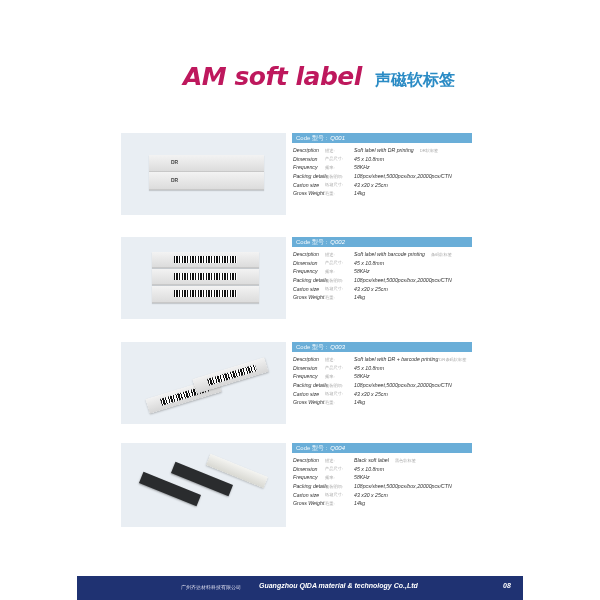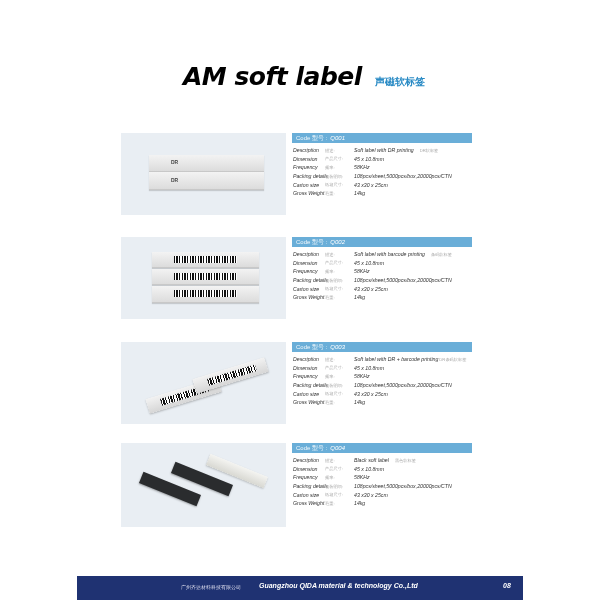--- a/index.html
+++ b/index.html
@@ -1,19 +1,19 @@
 <!DOCTYPE html>
 <html><head>
 <meta charset="utf-8">
 <style>
   html, body { margin:0; padding:0; }
   body { width:600px; height:600px; background:#ffffff; position:relative; overflow:hidden; font-family:"Liberation Sans", sans-serif; }
   .title { position:absolute; left:183px; top:62px; height:36px; display:flex; align-items:baseline; }
-  .title-en { font-family:"DejaVu Sans", sans-serif; font-style:italic; font-weight:bold; font-size:25px; color:#000000; letter-spacing:-0.5px; }
-  .title-cn { font-family:"DejaVu Sans", sans-serif; font-size:10px; font-weight:bold; color:#2a8bc5; margin-left:13px;text-align:center; }
+  .title-en { font-family:"DejaVu Sans", sans-serif; font-style:italic; font-weight:bold; font-size:25px; color:#be185d; letter-spacing:-0.5px; }
+  .title-cn { font-family:"DejaVu Sans", sans-serif; font-size:16px; font-weight:bold; color:#2a8bc5; margin-left:13px;text-align:center; }
 
   .product { position:absolute; left:121px; width:352px; height:86px; }
   .photo { position:absolute; left:0; top:0; width:165px; height:82px; background:#e9eef3; }
   .spec { position:absolute; left:171px; top:0; width:180px; }
   .code-bar { height:10px; background:#6aaed8; color:#ffffff; font-size:6px; font-style:italic; line-height:10px; padding-left:4px; display:flex; gap:3px; }
   .code-bar .code-cn { font-style:normal; opacity:0.9; }
   .rows { margin-top:3px; }
   .row { height:8.6px; display:flex; align-items:center; font-size:5.2px; font-style:italic; color:#333; white-space:nowrap; }
   .row .k { width:32px; padding-left:1px; }
   .row .kcn { width:29px; color:#aaa; font-style:normal; font-size:4.2px; }

